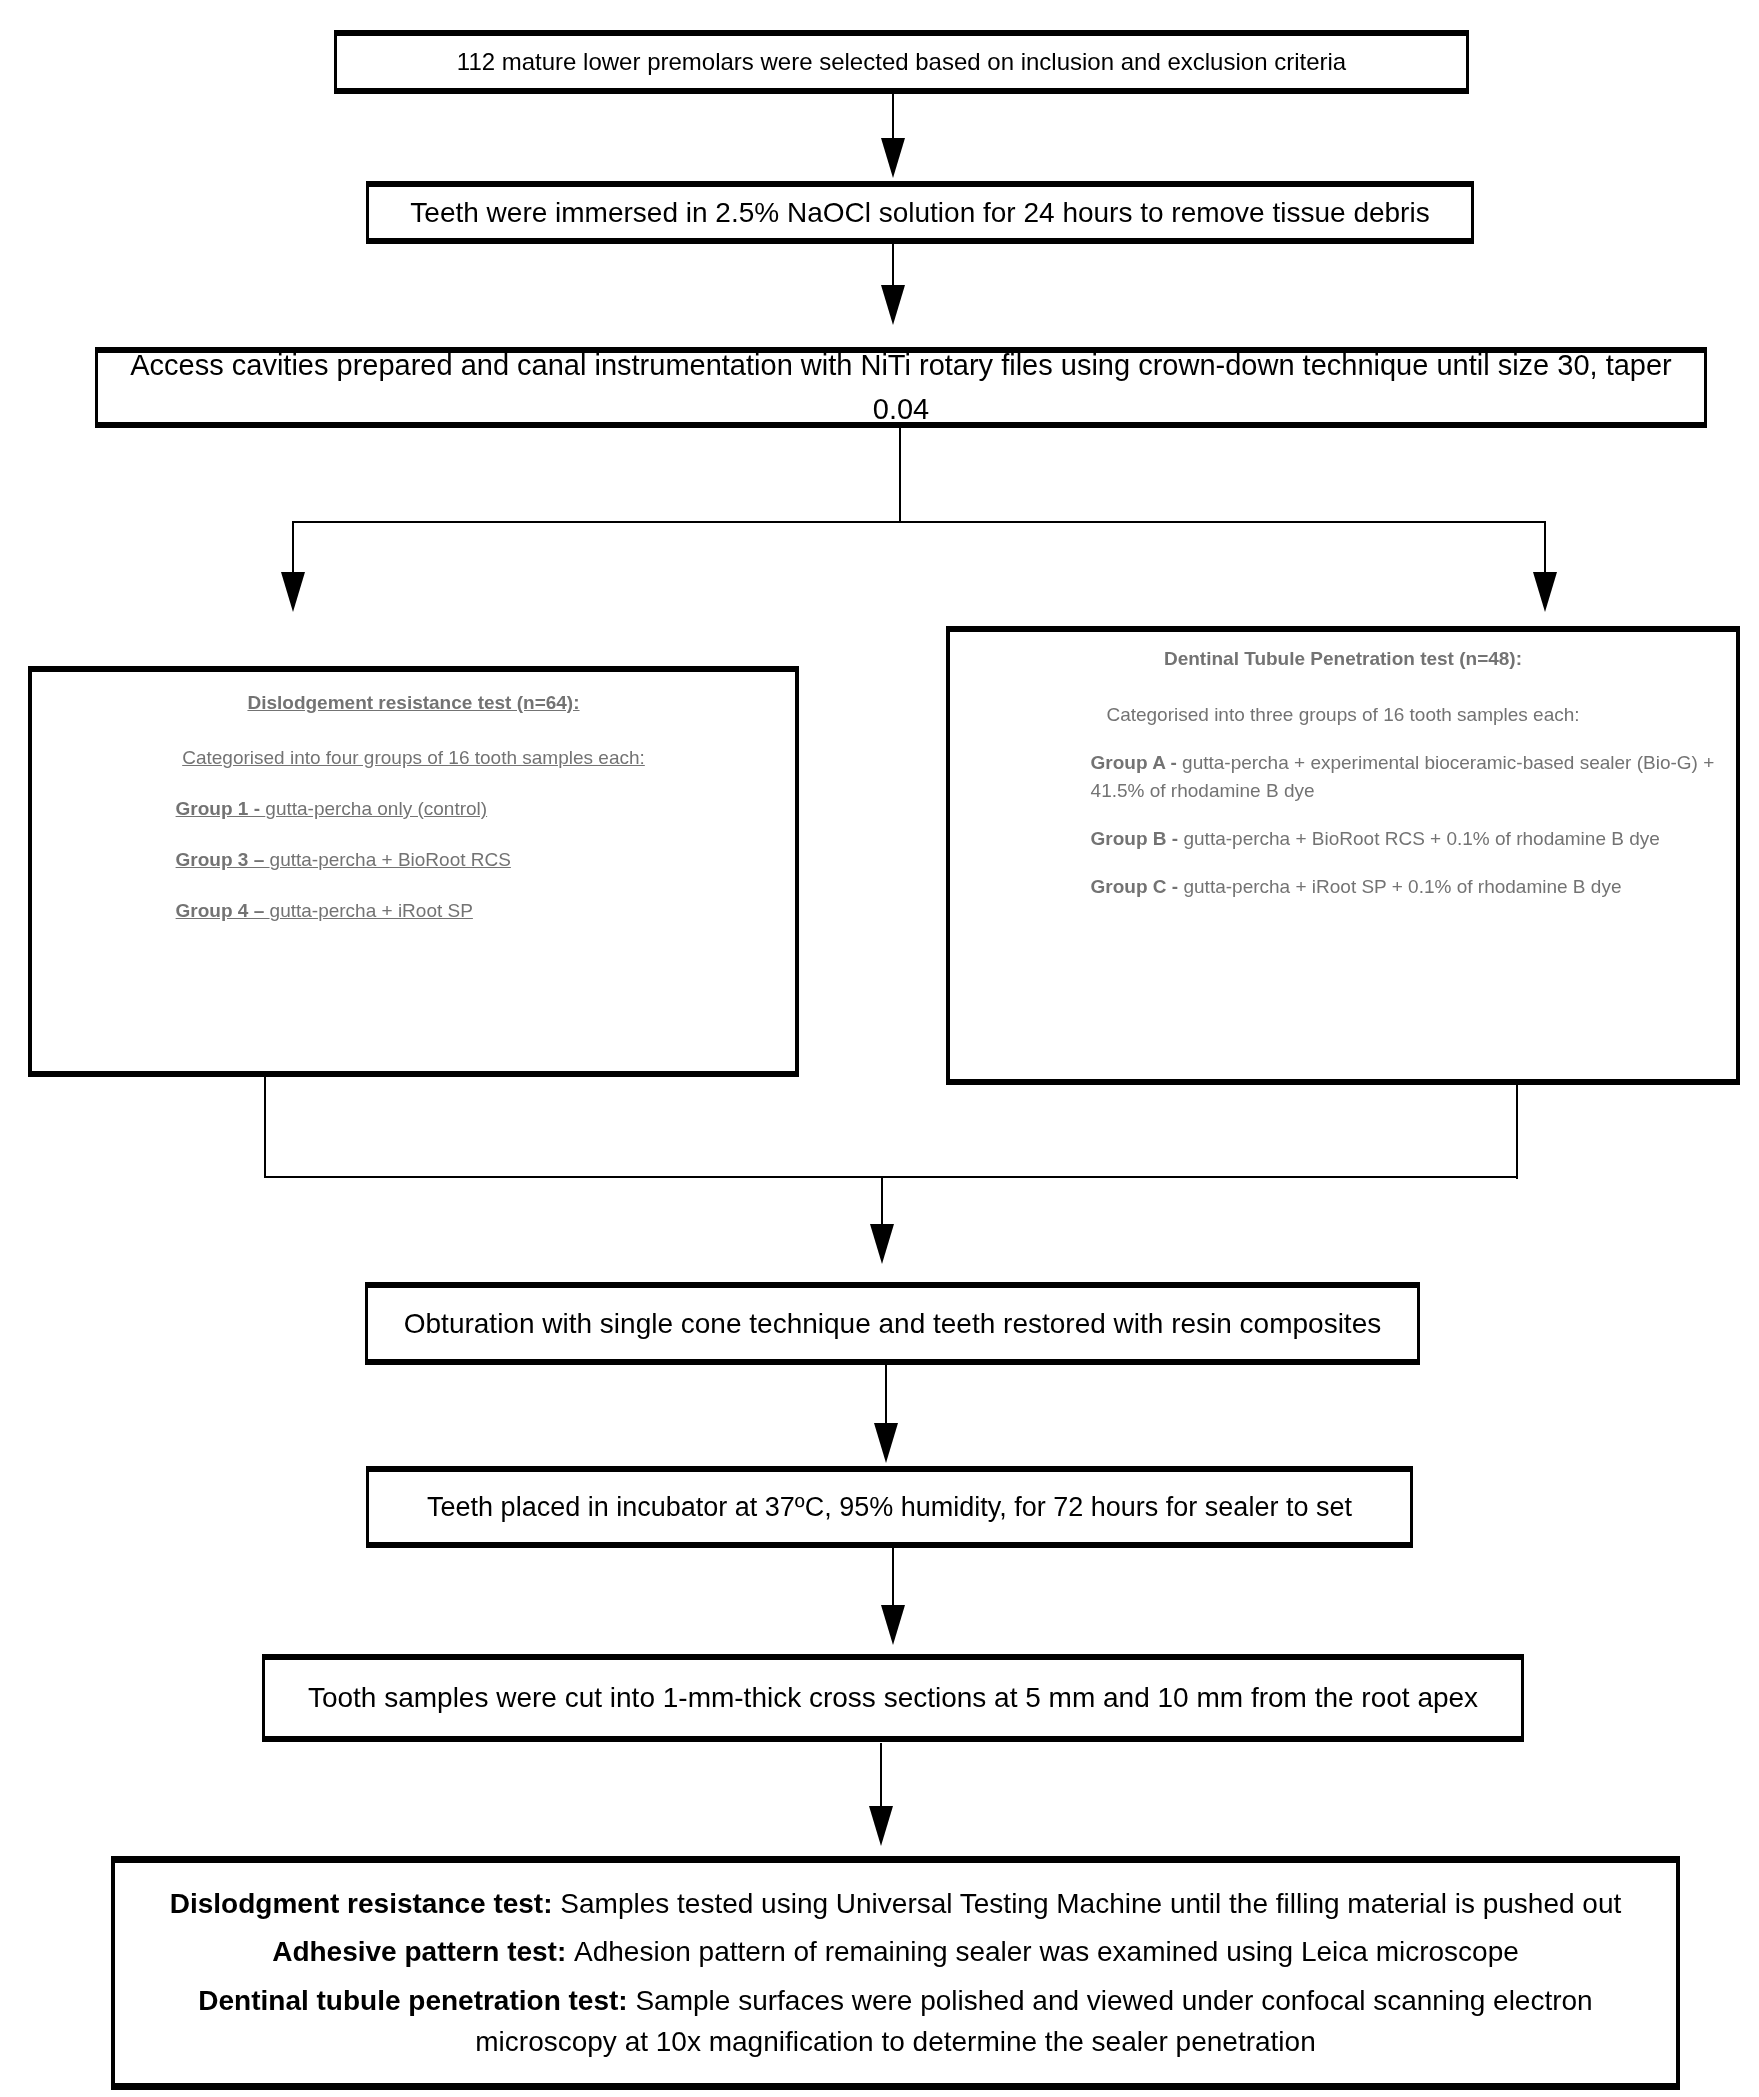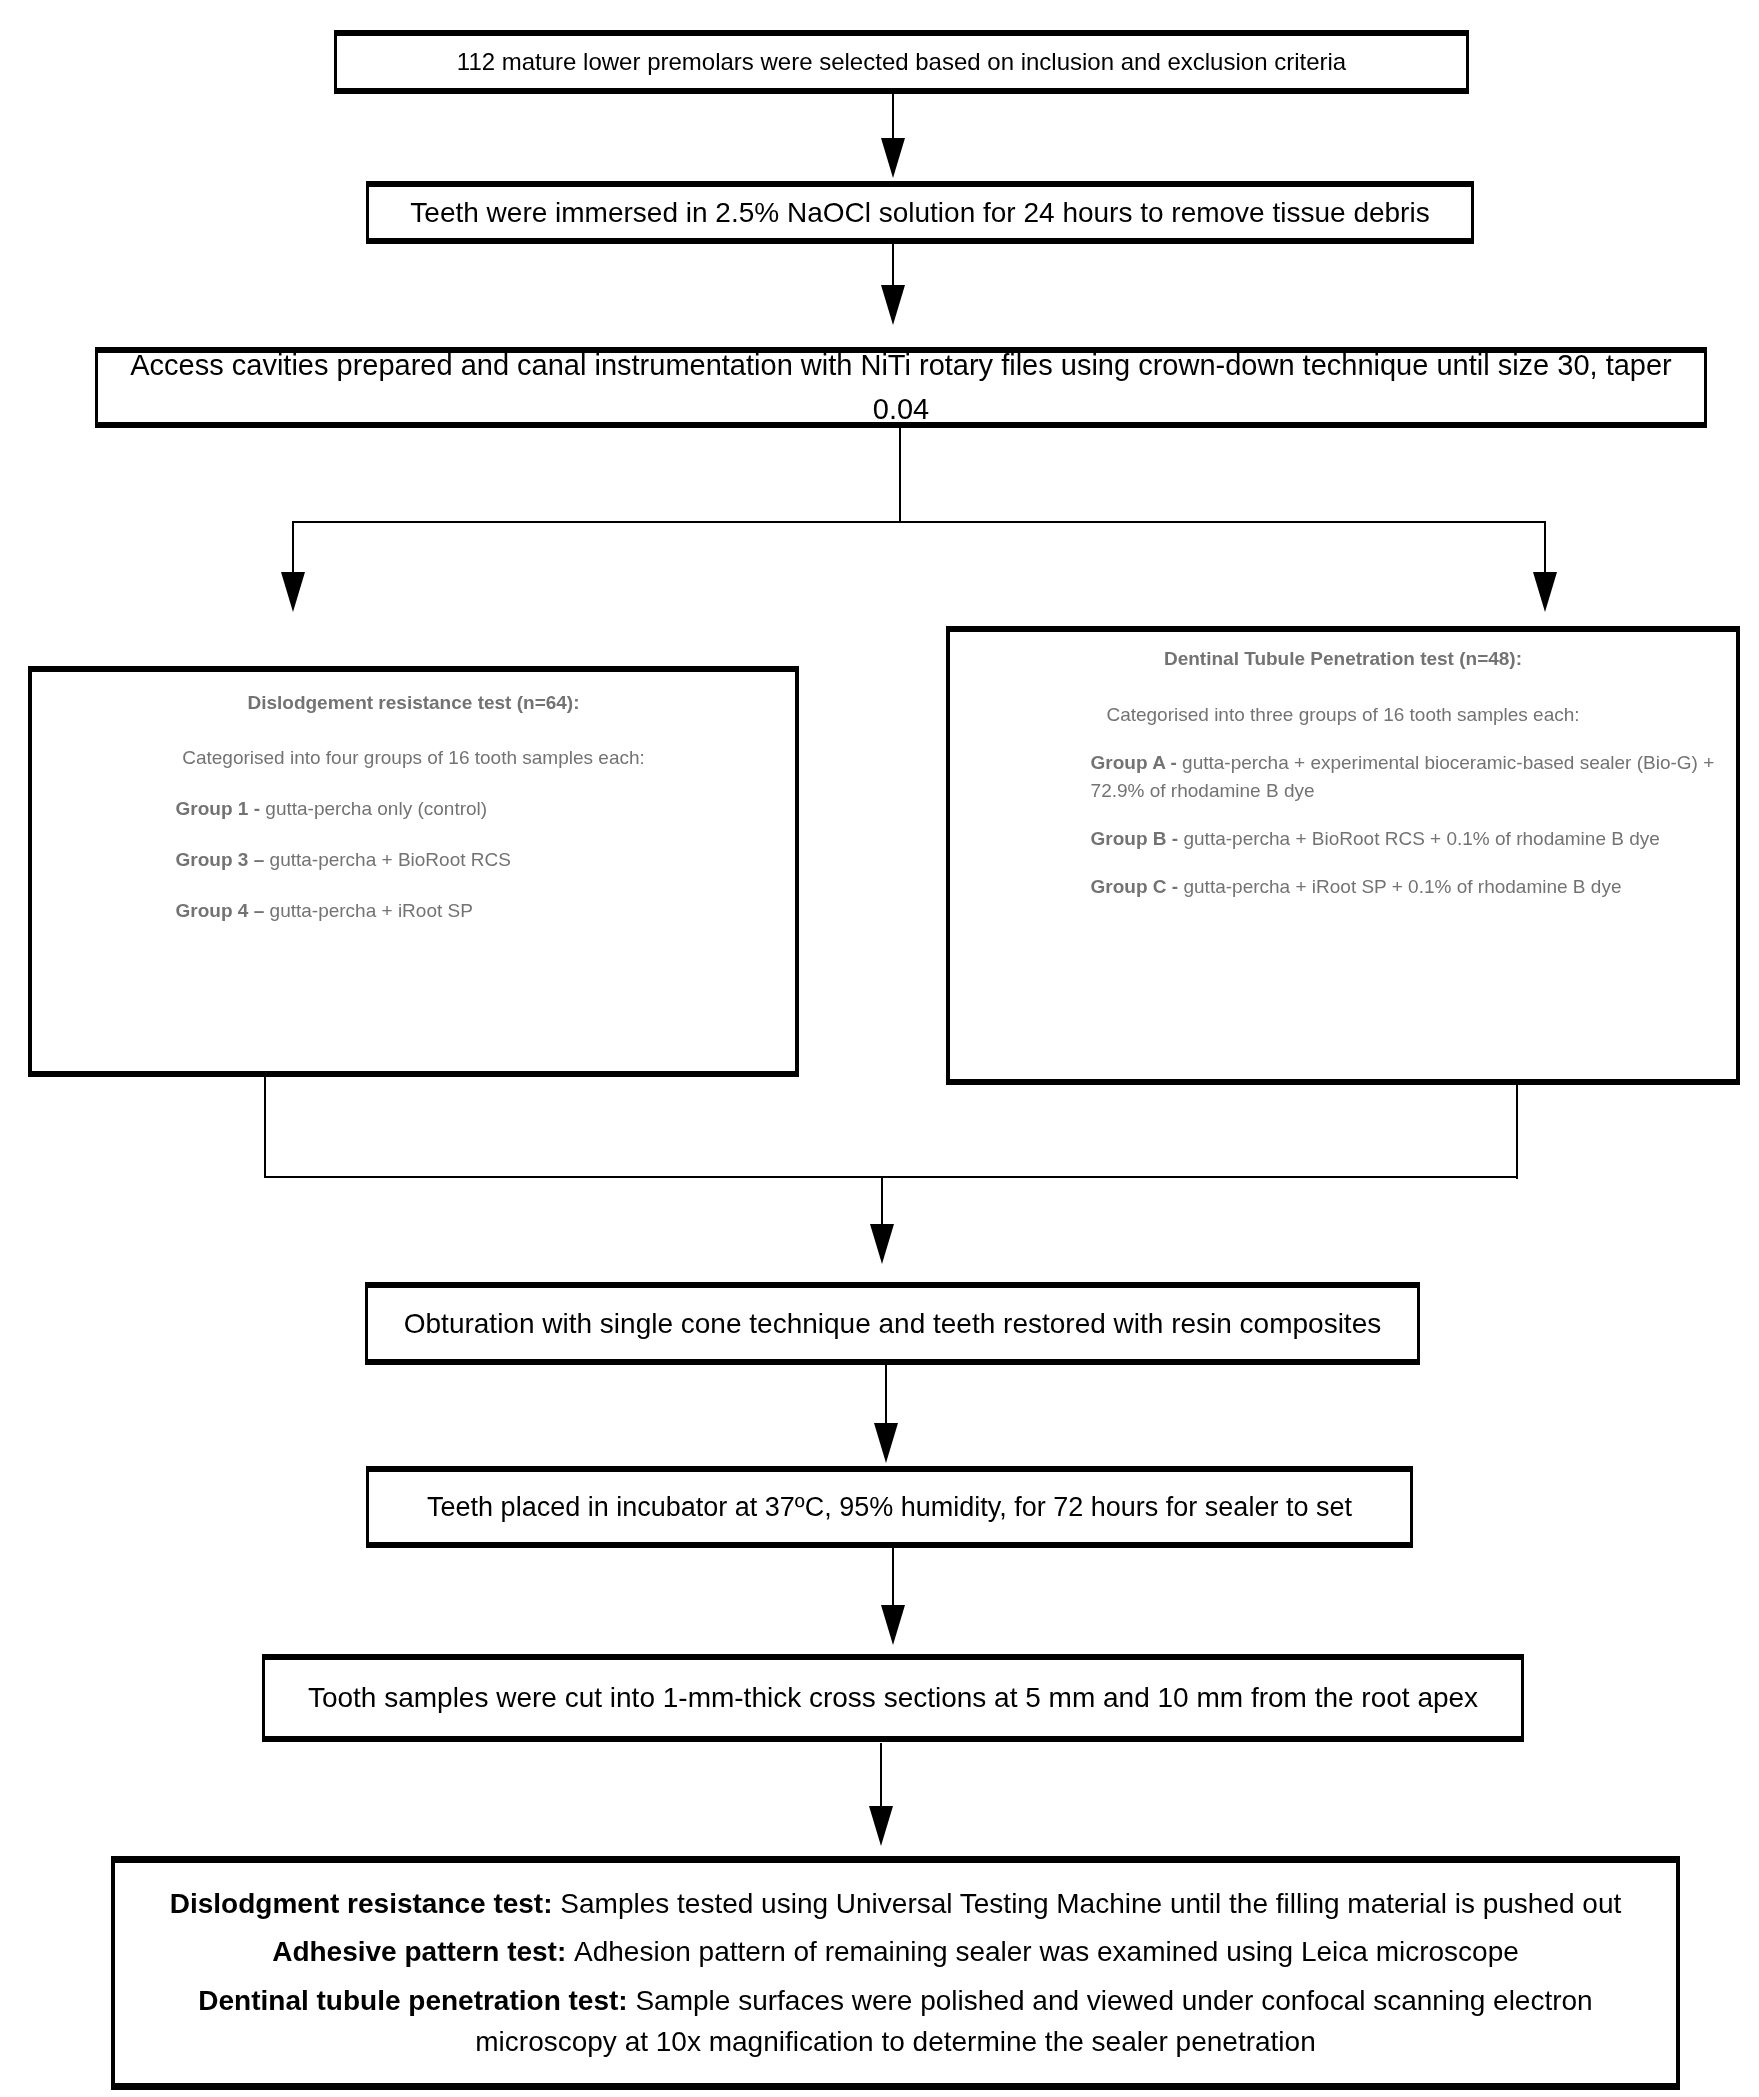--- a/index.html
+++ b/index.html
@@ -18,21 +18,21 @@
   .b3{left:95px;top:347px;width:1612px;height:81px;font-size:29px;line-height:1.5;padding:0 28px;}
   .bobt{left:365px;top:1282px;width:1055px;height:83px;font-size:28px;padding:0 20.6px;}
   .binc{left:366px;top:1466px;width:1047px;height:82px;font-size:27px;padding:0 20.6px;}
   .bcut{left:262px;top:1654px;width:1262px;height:88px;font-size:28px;padding:0 20.6px;}
 
   .panel{
     position:absolute;box-sizing:border-box;background:#fff;
     border:4.1px solid #000;border-top-width:6.7px;border-bottom-width:6.7px;
     font-size:19px;line-height:1.5;color:#737373;
   }
-  .panel-left{left:28px;top:666px;width:771px;height:411px;padding:16.5px 21.6px 10.3px 21.6px;}
+  .panel-left{left:28px;top:666px;width:771px;height:411px;padding:16.5px 21.6px 10.3px 21.6px;text-decoration:underline;}
   .panel-right{left:946px;top:626px;width:794px;height:459px;padding:13.4px 21.6px 9.3px 21.6px;}
   .panel .ptitle{font-weight:bold;text-align:center;margin:0 0 27px 0;}
   .panel .psub{text-align:center;margin:0;}
   .panel-left .pgroup{margin:22.6px 0 0 122px;}
   .panel-right .pgroup{margin:19.5px 0 0 119px;}
   .panel b{font-weight:bold;}
 
   .bfinal{
     position:absolute;box-sizing:border-box;background:#fff;
     border:4.1px solid #000;border-top-width:7.2px;border-bottom-width:7.2px;
@@ -93,21 +93,21 @@
     </p>
     <p class="pgroup">
       <b>Group 4 – </b><span>gutta-percha + iRoot SP</span>
     </p>
   </div>
 
   <div class="panel panel-right">
     <p class="ptitle">Dentinal Tubule Penetration test (n=48):</p>
     <p class="psub">Categorised into three groups of 16 tooth samples each:</p>
     <p class="pgroup">
-      <b>Group A - </b><span>gutta-percha + experimental bioceramic-based sealer (Bio-G) + 72.9% of rhodamine B dye</span>
+      <b>Group A - </b><span>gutta-percha + experimental bioceramic-based sealer (Bio-G) + 41.5% of rhodamine B dye</span>
     </p>
     <p class="pgroup">
       <b>Group B - </b><span>gutta-percha + BioRoot RCS + 0.1% of rhodamine B dye</span>
     </p>
     <p class="pgroup">
       <b>Group C - </b><span>gutta-percha + iRoot SP + 0.1% of rhodamine B dye</span>
     </p>
   </div>
 
   <div class="vline" style="left:264px;top:1077px;height:101px;"></div>

